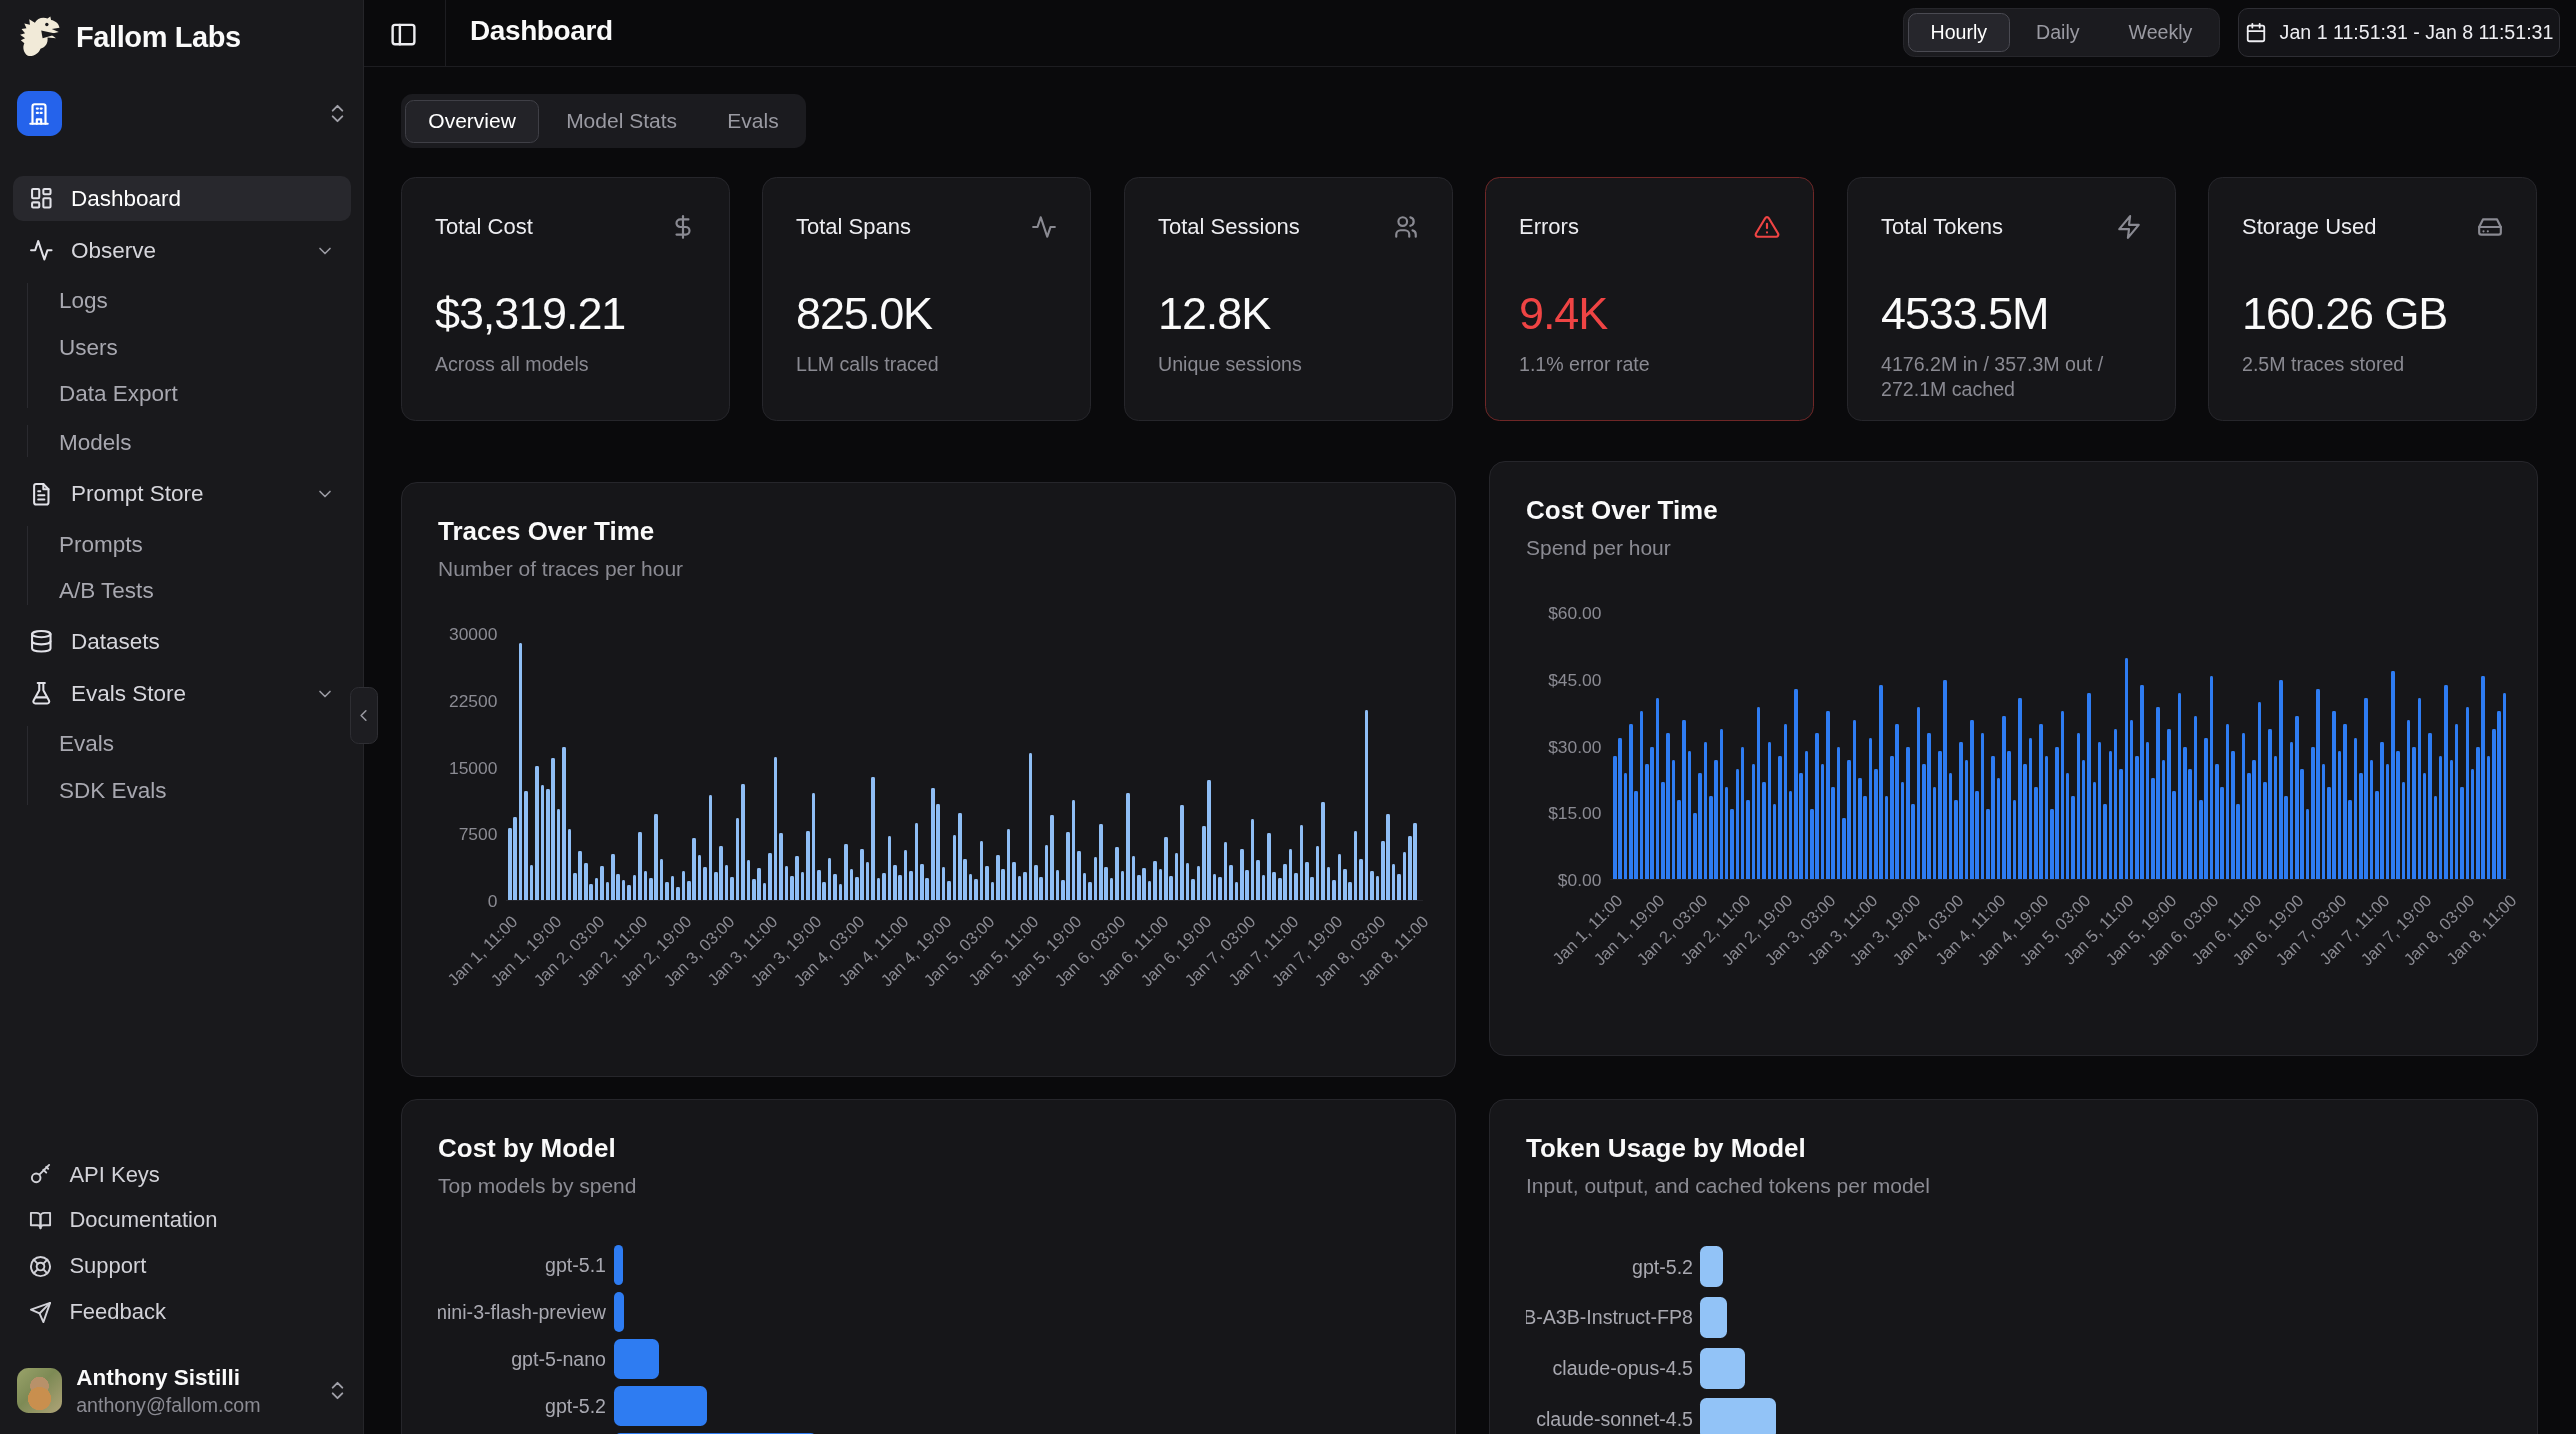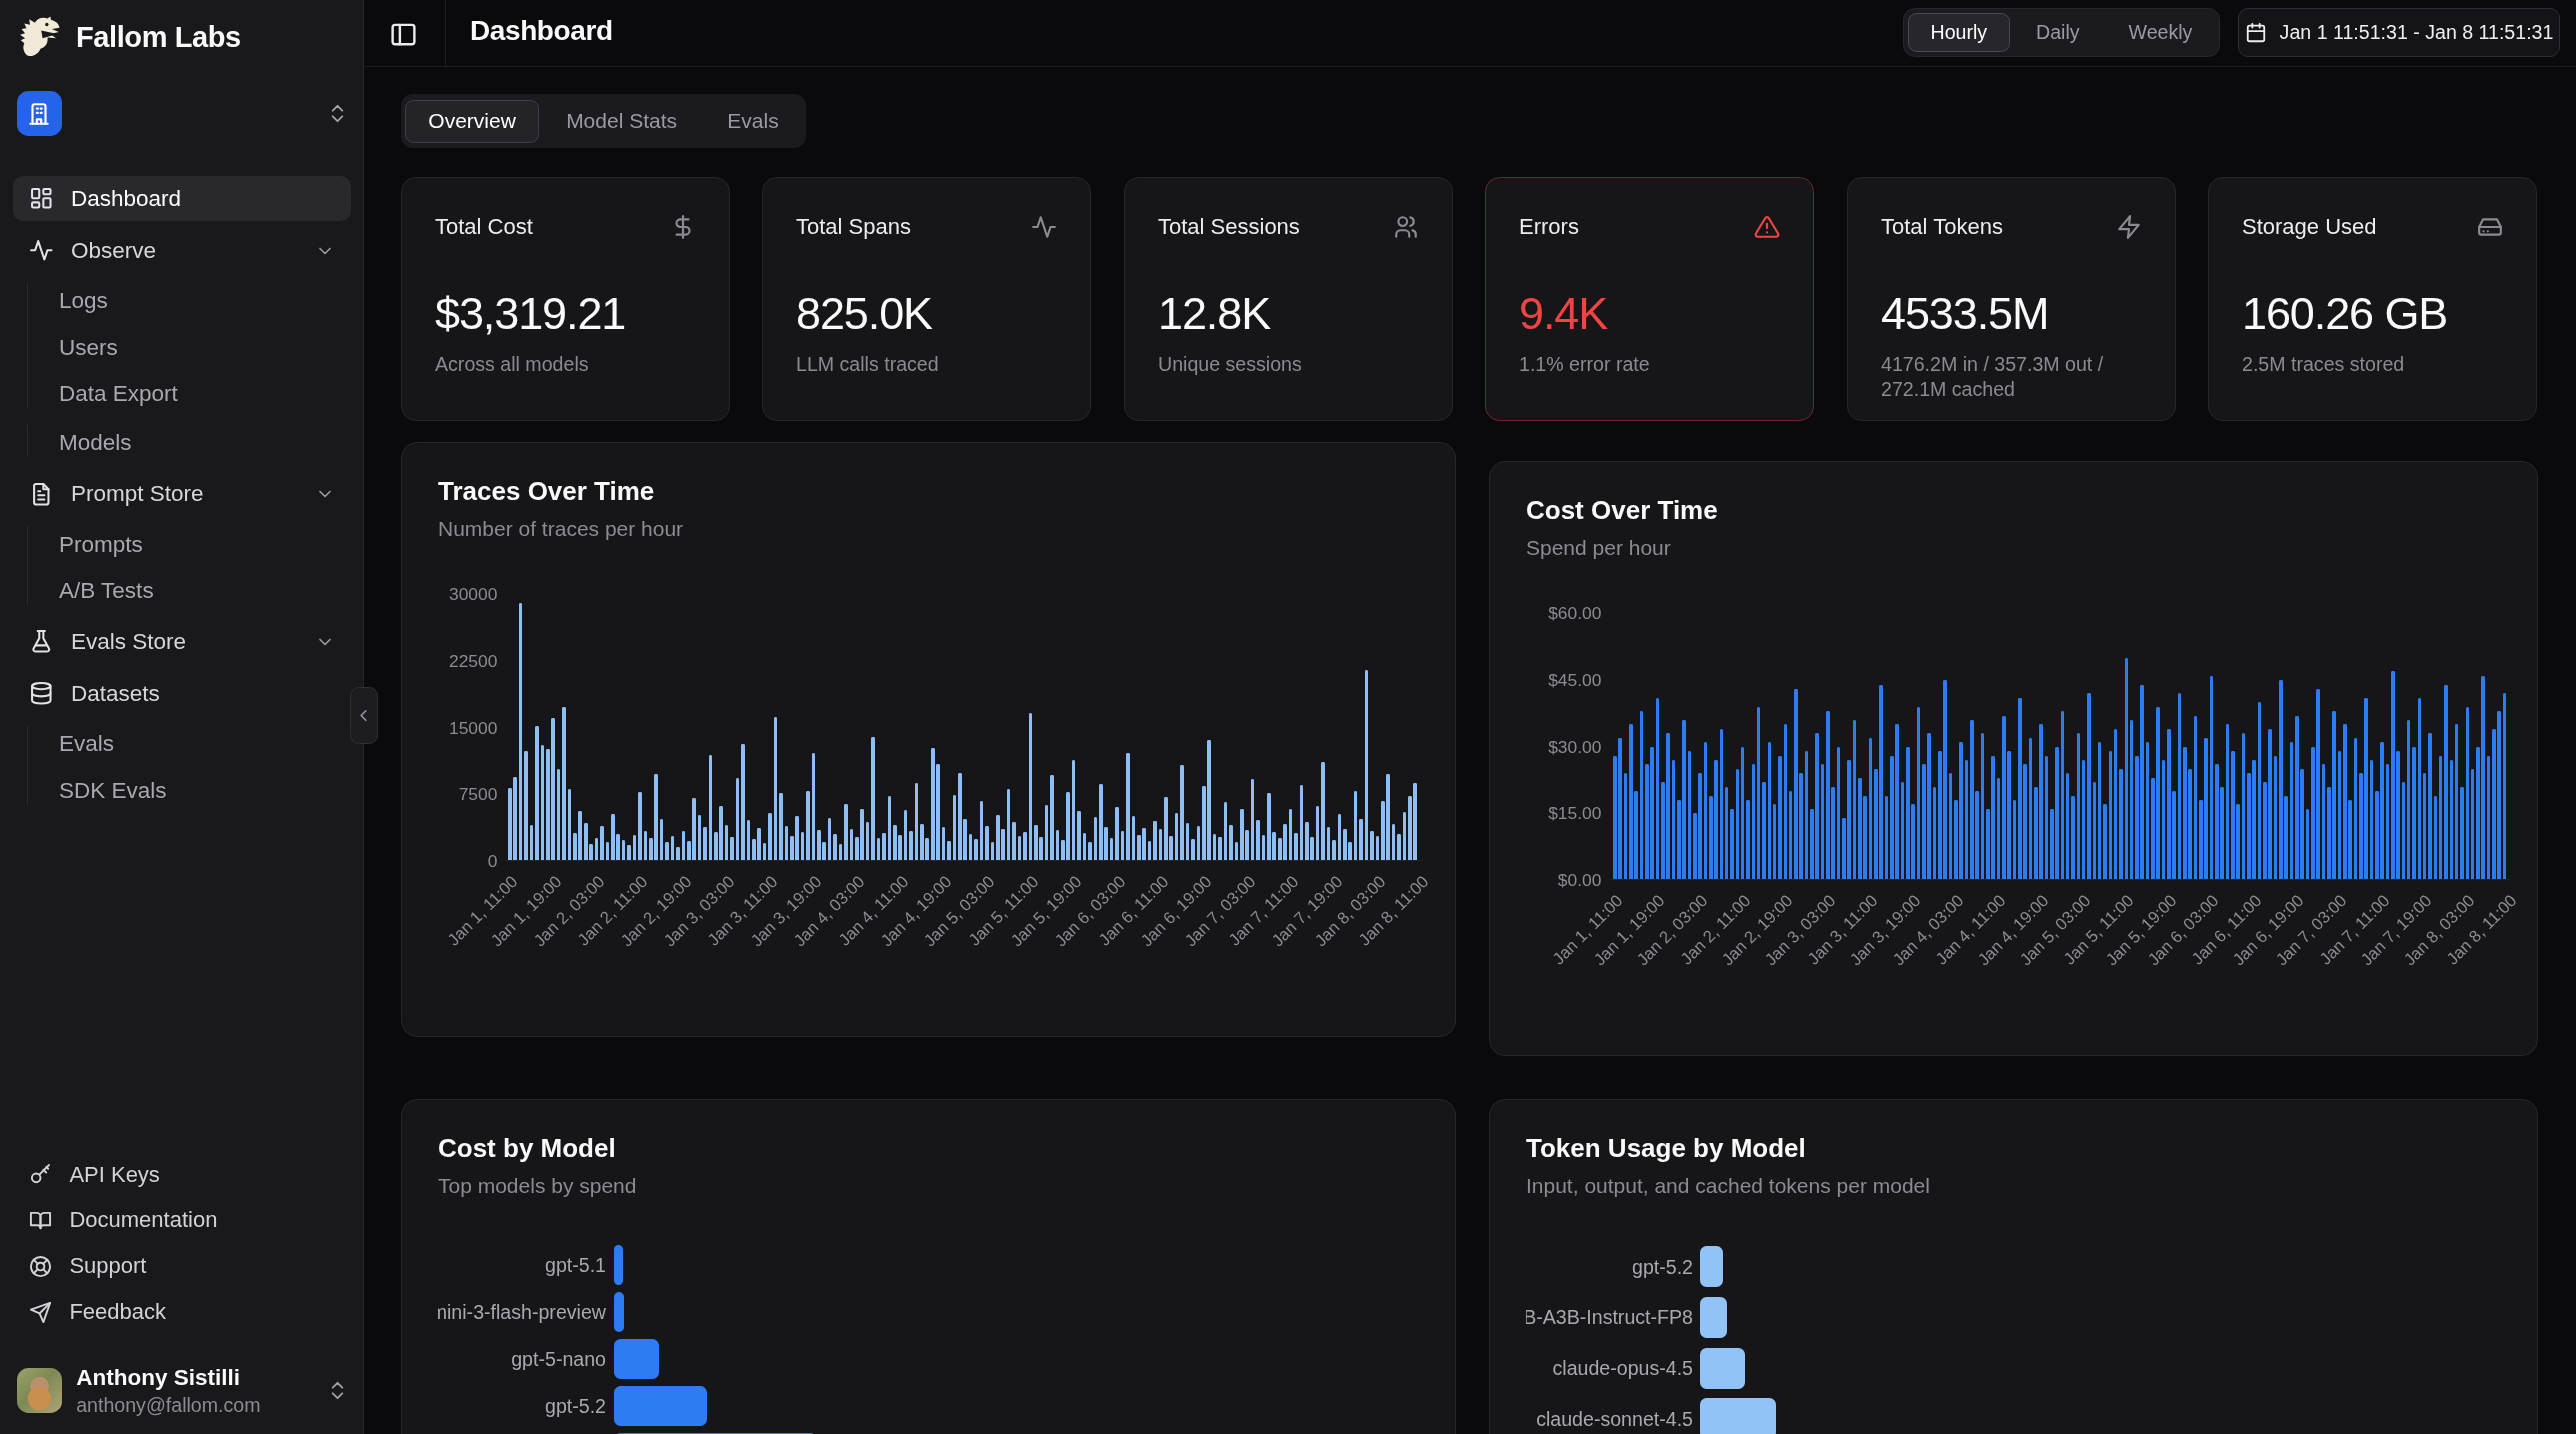--- a/index.html
+++ b/index.html
@@ -93,21 +93,21 @@
   .stat-head { display:flex; justify-content:space-between; align-items:flex-start; }
   .stat-title { font-size:22px; font-weight:500; color:#ededf1; }
   .stat-icon { color:#8a8a92; }
   .stat-icon svg { width:26px; height:26px; }
   .stat-card.error .stat-icon { color:#ef4444; }
   .stat-value { margin-top:48px; font-size:45px; font-weight:400; letter-spacing:-1.1px; }
   .stat-card.error .stat-value { color:#ef4444; }
   .stat-sub { margin-top:11.6px; font-size:19.6px; color:#8a8a92; line-height:1.32; }
 
   .panel { position:absolute; background:#161619; border:1.4px solid #26262b; border-radius:16px; overflow:hidden; }
-  #panel-traces { top:442px; left:37px;  width:1055px; height:595px;text-decoration:underline; }
+  #panel-traces { top:482px; left:37px;  width:1055px; height:595px;text-decoration:underline; }
   #panel-cost   { top:461px; left:1125px; width:1049px; height:595px; }
   #panel-cost-model { top:1099px; left:37px;  width:1055px; height:595px; }
   #panel-token      { top:1099px; left:1125px; width:1049px; height:595px; }
   .panel-title { position:absolute; top:33px; left:36px; font-size:26px; font-weight:600; }
   .panel-sub   { position:absolute; top:74px; left:36px; font-size:21px; color:#8b8b93; }
 
   .ylab { position:absolute; width:94px; font-size:17.4px; color:#8b8b93; text-align:right; }
   .bars { position:absolute; display:flex; align-items:flex-end; justify-content:space-between; }
   .tbar { flex:none; border-radius:1.4px 1.4px 0 0; }
   .axisline { position:absolute; height:1.4px; background:#242429; }
@@ -198,41 +198,41 @@
           </svg>
         </span>
       </div>
       <div class="nav-sub">
         <div class="sub-item">Prompts</div>
         <div class="sub-item">A/B Tests</div>
       </div>
       <div class="nav-item">
         <span class="nicon">
           <svg viewBox="0 0 24 24" width="24.6" height="24.6" fill="none" stroke="currentColor" stroke-width="2" stroke-linecap="round" stroke-linejoin="round">
+            <ellipse cx="12" cy="5" rx="9" ry="3"></ellipse>
+            <path d="M21 5v14c0 1.7-4 3-9 3s-9-1.3-9-3V5"></path>
+            <path d="M3 12c0 1.7 4 3 9 3s9-1.3 9-3"></path>
+          </svg>
+        </span>
+        <span>Datasets</span>
+      </div>
+      <div class="nav-item">
+        <span class="nicon">
+          <svg viewBox="0 0 24 24" width="24.6" height="24.6" fill="none" stroke="currentColor" stroke-width="2" stroke-linecap="round" stroke-linejoin="round">
             <path d="M10 2v7L4.5 19a2 2 0 0 0 1.8 3h11.4a2 2 0 0 0 1.8-3L14 9V2"></path>
             <path d="M8.5 2h7"></path>
             <path d="M7 16h10"></path>
           </svg>
         </span>
         <span>Evals Store</span>
         <span class="nchev">
           <svg viewBox="0 0 24 24" width="20" height="20" fill="none" stroke="currentColor" stroke-width="2" stroke-linecap="round" stroke-linejoin="round">
             <path d="M6 9l6 6 6-6"></path>
           </svg>
         </span>
-      </div>
-      <div class="nav-item">
-        <span class="nicon">
-          <svg viewBox="0 0 24 24" width="24.6" height="24.6" fill="none" stroke="currentColor" stroke-width="2" stroke-linecap="round" stroke-linejoin="round">
-            <ellipse cx="12" cy="5" rx="9" ry="3"></ellipse>
-            <path d="M21 5v14c0 1.7-4 3-9 3s-9-1.3-9-3V5"></path>
-            <path d="M3 12c0 1.7 4 3 9 3s9-1.3 9-3"></path>
-          </svg>
-        </span>
-        <span>Datasets</span>
       </div>
       <div class="nav-sub">
         <div class="sub-item">Evals</div>
         <div class="sub-item">SDK Evals</div>
       </div>
     </nav>
   <div class="side-footer" id="side-footer">
       <div class="flink">
         <span class="ficon">
           <svg viewBox="0 0 24 24" width="23" height="23" fill="none" stroke="currentColor" stroke-width="2" stroke-linecap="round" stroke-linejoin="round">

